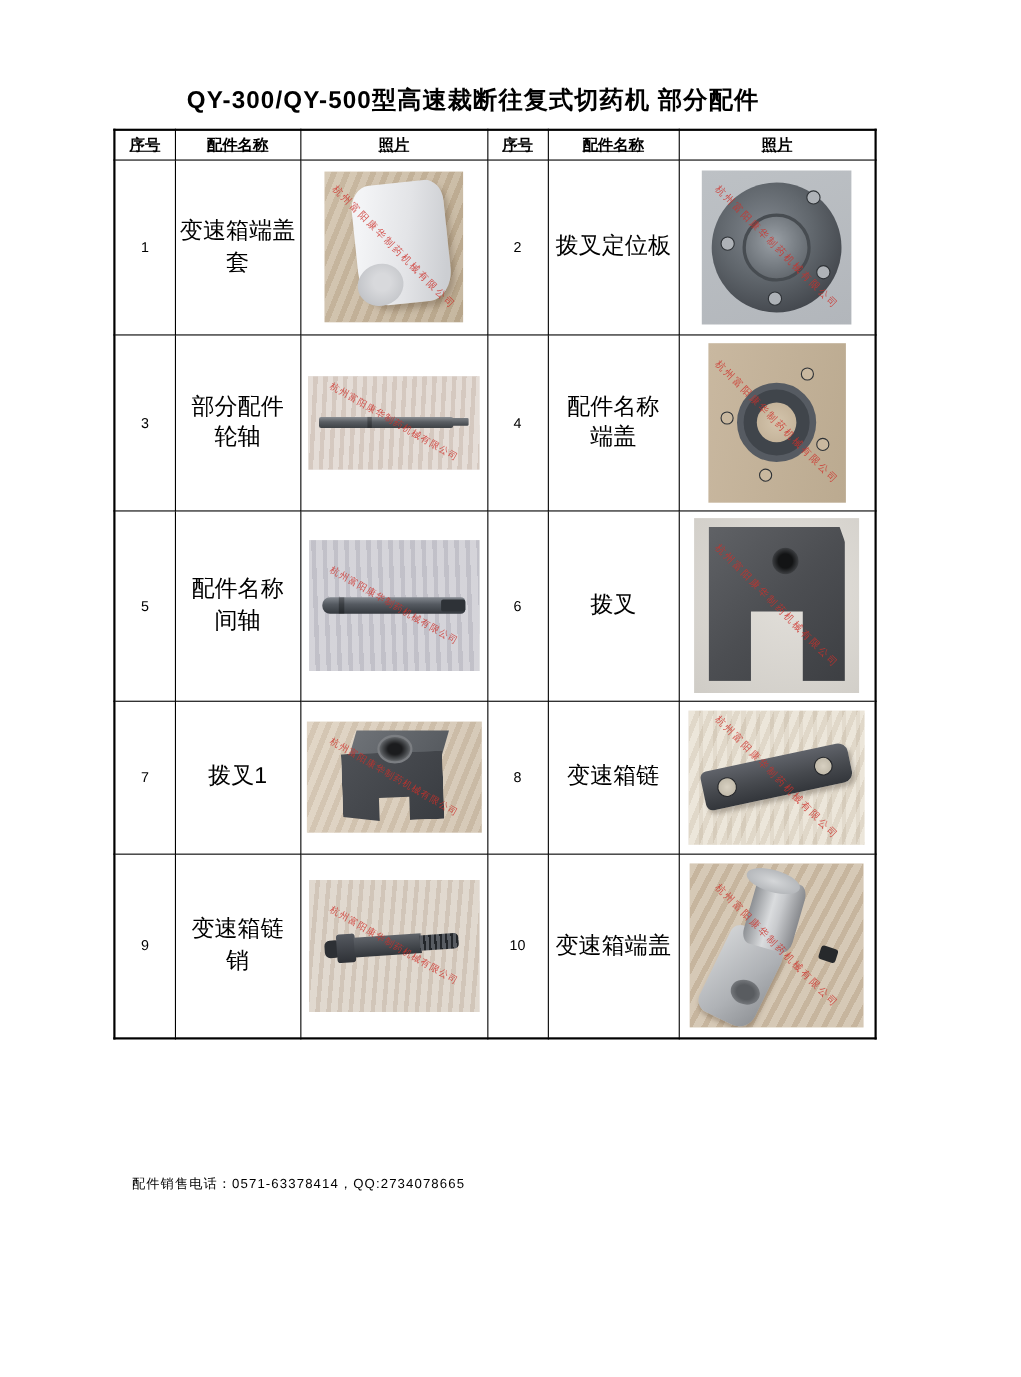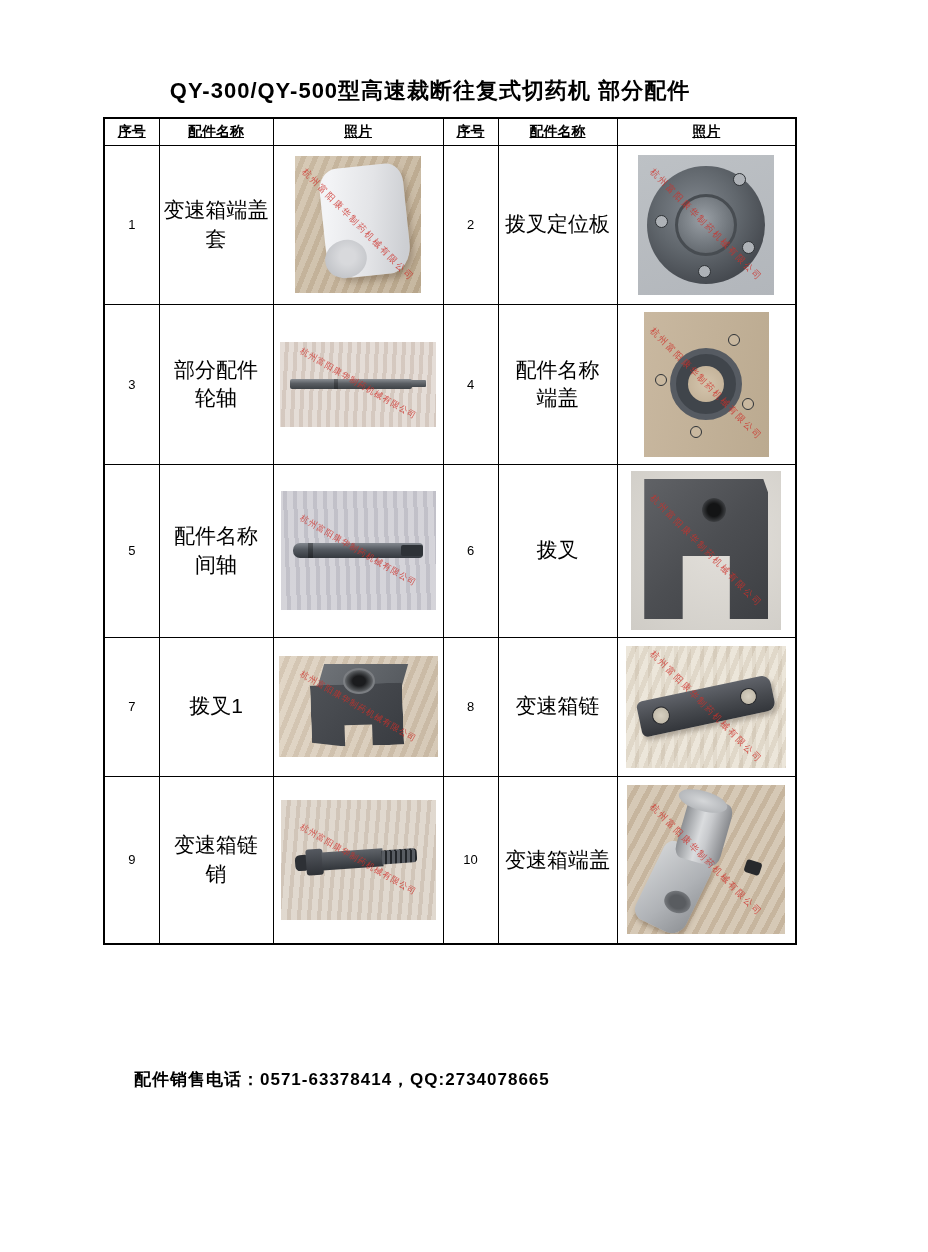--- a/index.html
+++ b/index.html
@@ -127,21 +127,21 @@
         background:radial-gradient(#d5d7d9,#a9acb0); }
   .shaft10-arm { left:20px; top:60px; width:54px; height:86px; transform:rotate(26deg);
         border-radius:10px 16px 16px 12px;
         background:linear-gradient(115deg,#d2d4d6 0%,#afb2b6 58%,#8e9195 100%);
         box-shadow:2px 3px 4px rgba(80,60,40,.3); }
   .shaft10-hole { left:37px; top:106px; width:27px; height:22px; border-radius:50%; transform:rotate(20deg);
         background:radial-gradient(#595c60 42%,#74777b 70%,#9da0a4 100%); }
   .shaft10-stub { left:118px; top:76px; width:16px; height:13px; border-radius:3px; transform:rotate(18deg);
         background:#27292c; }
   .footer {
-    position:absolute; left:134px; top:1068px; font-size:17px; letter-spacing:1px;font-weight:bold;
+    position:absolute; left:120px; top:1068px; font-size:12px; letter-spacing:1px;
   }
 </style>
 </head>
 <body>
 
 <div class="page">
 
   <div class="title">QY-300/QY-500型高速裁断往复式切药机 部分配件</div>
 
   <div class="tbl-wrap">

